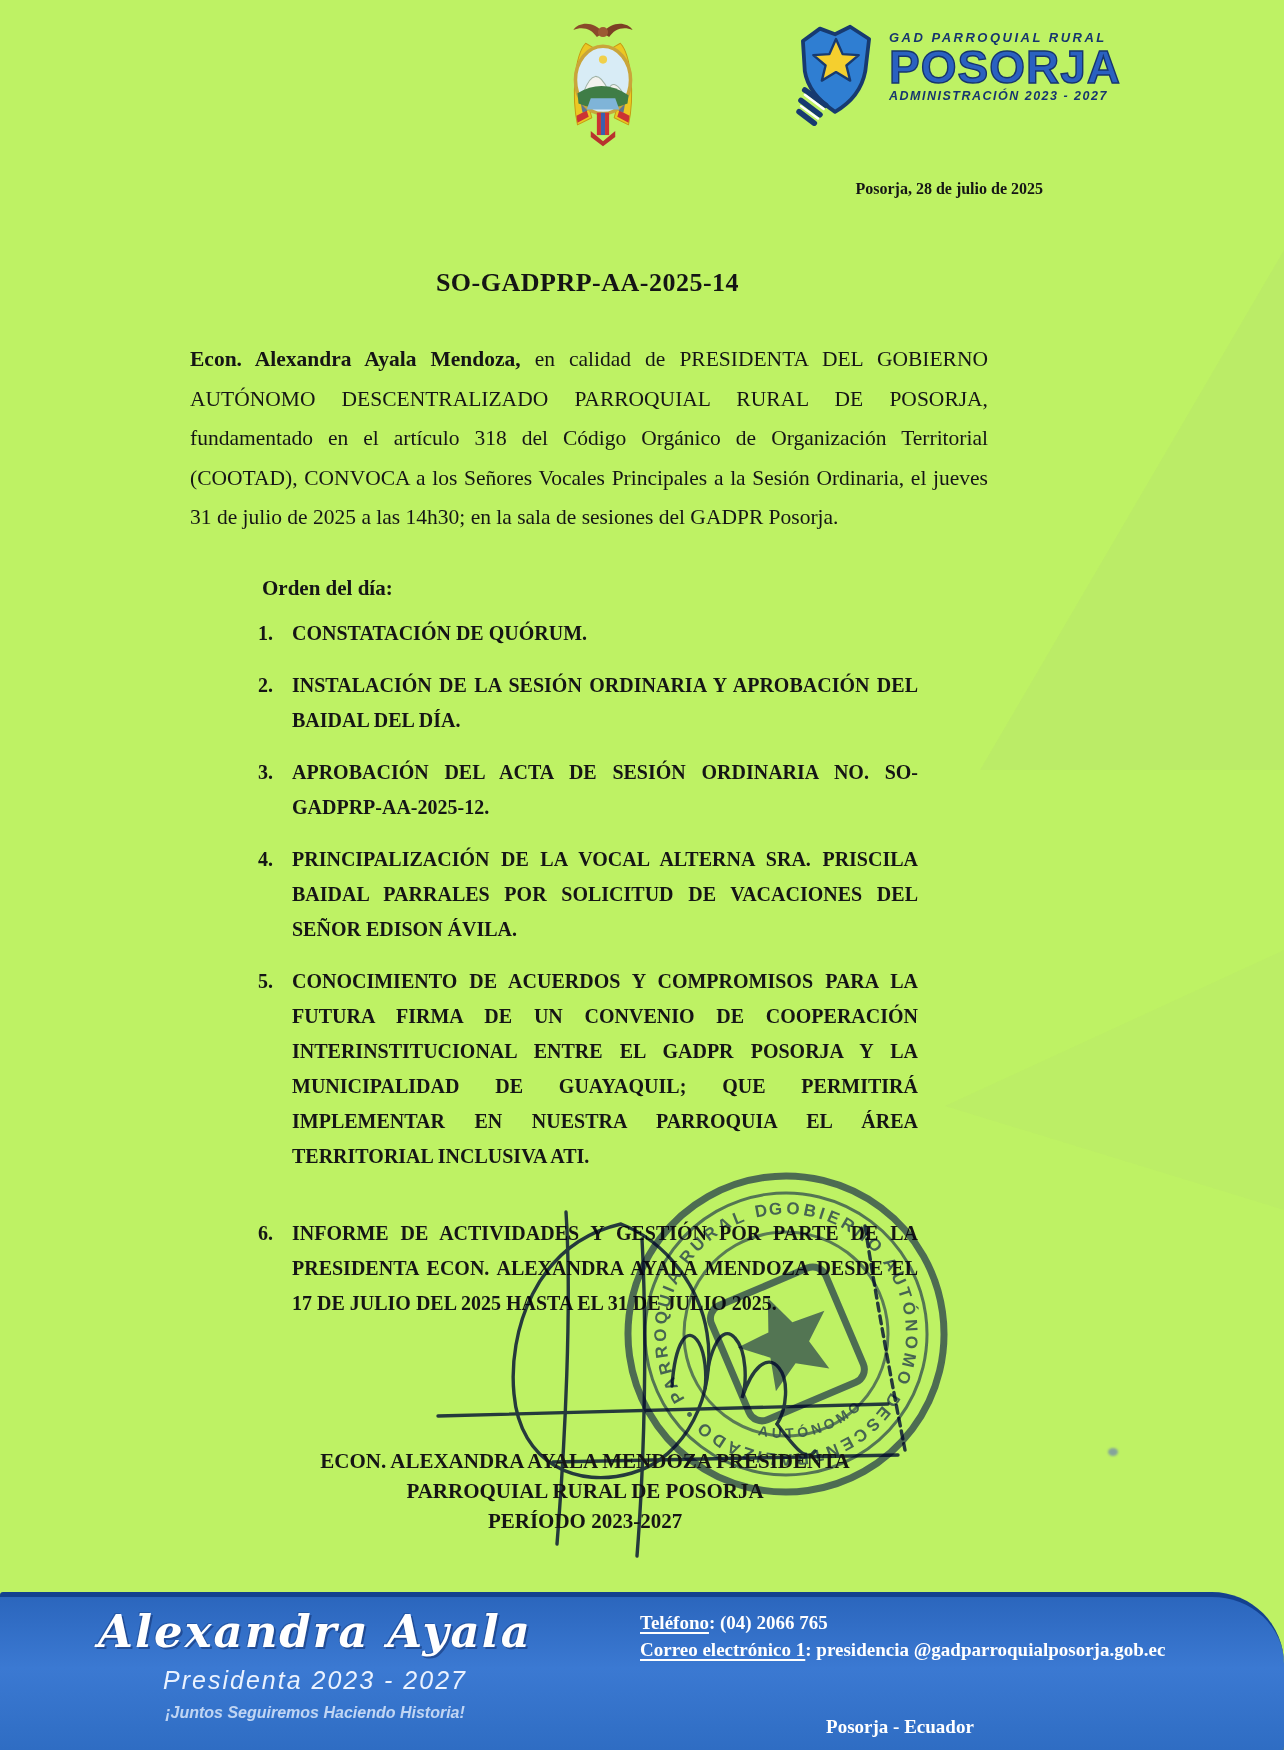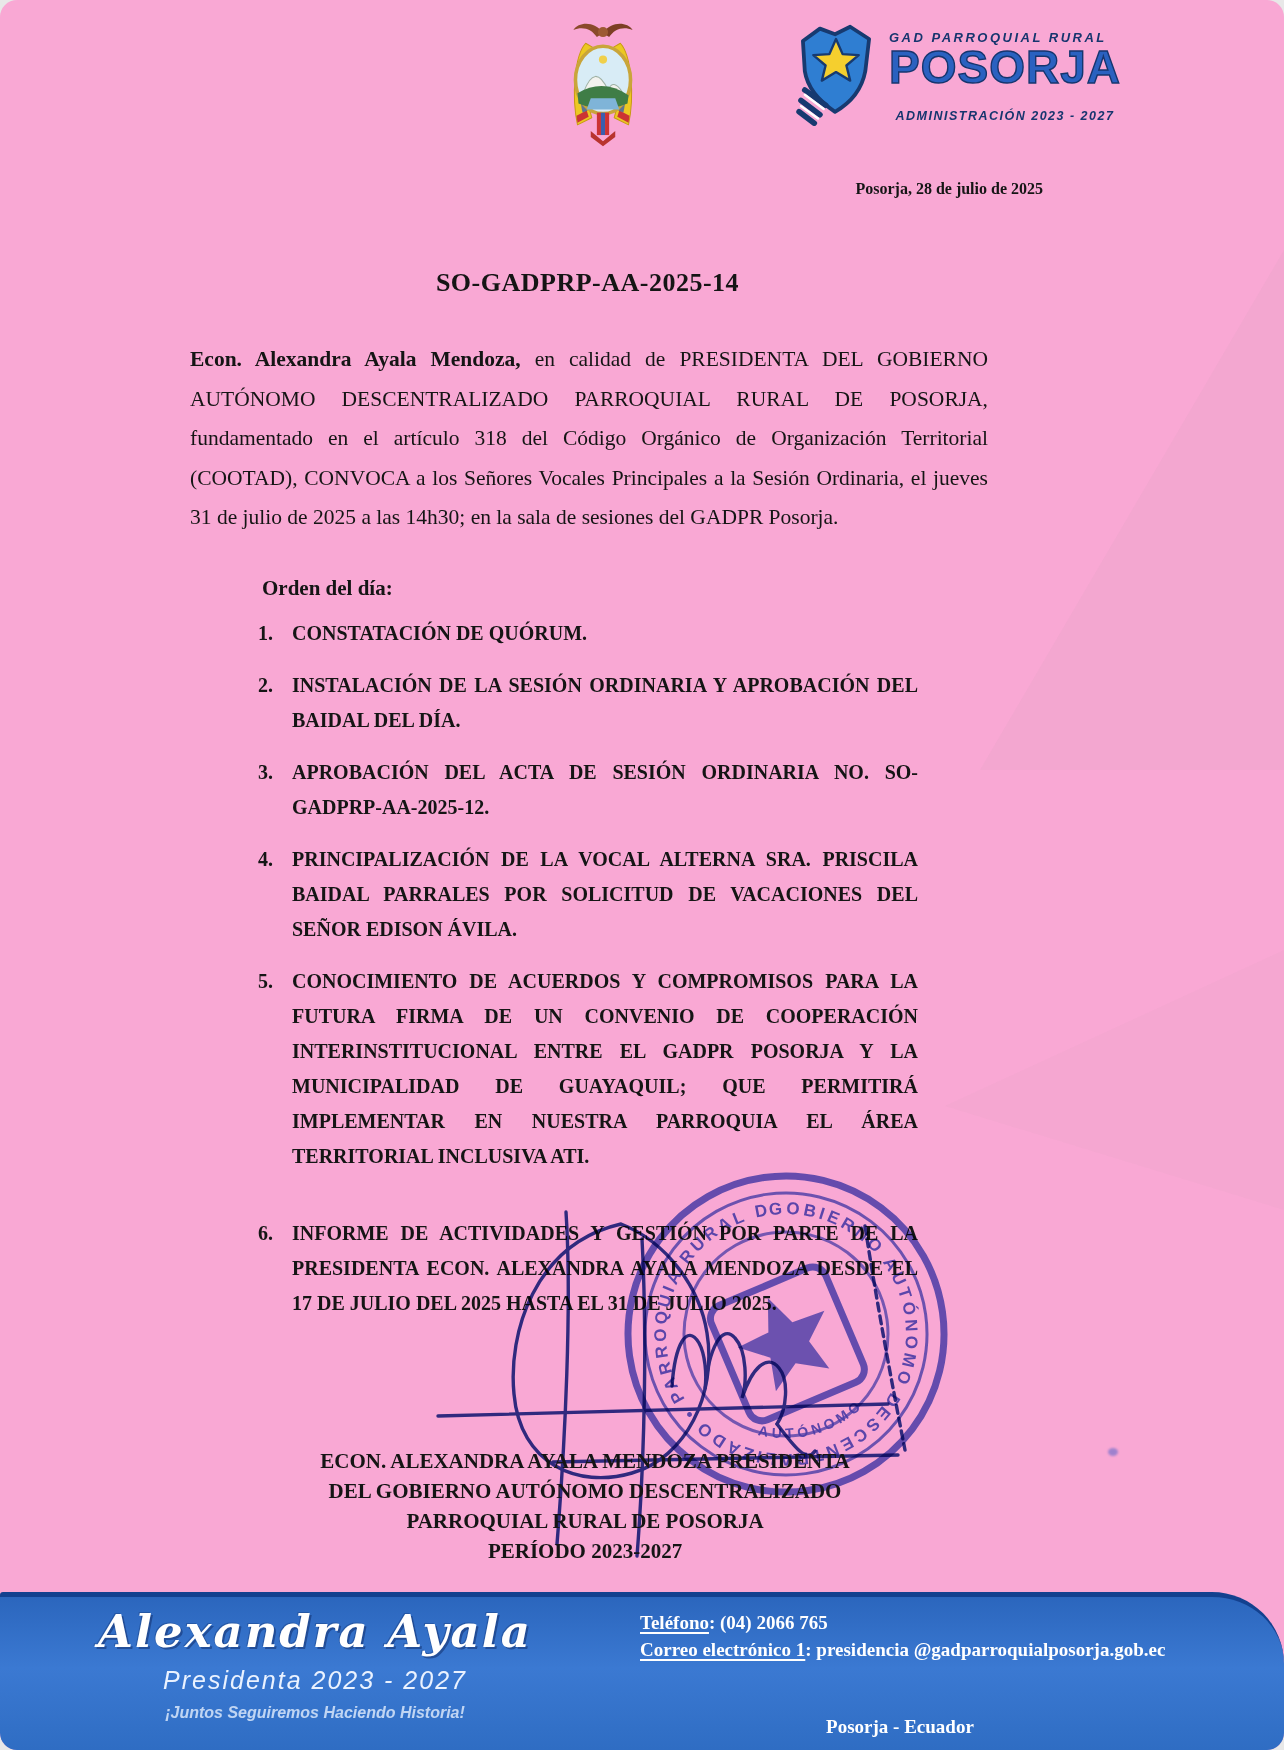--- a/index.html
+++ b/index.html
@@ -1,36 +1,36 @@
 <!DOCTYPE html>
 <html><head>
 <meta charset="utf-8">
 <style>
   html,body{margin:0;padding:0;background:#e8e8e8;}
   .page{
     position:relative;width:1284px;height:1750px;margin:0 auto;
-    background:#f9a8d4;overflow:hidden;
-    font-family:"Liberation Serif", serif;color:#151515;border-radius:17px;
+    background:#bef264;overflow:hidden;
+    font-family:"Liberation Serif", serif;color:#151515;
   }
   
   .scan-shade{position:absolute;background:#9a9a9a;opacity:.06;pointer-events:none;}
   .shade1{left:980px;top:250px;width:304px;height:520px;clip-path:polygon(100% 0,100% 100%,0 100%);}
   .shade2{left:860px;top:950px;width:424px;height:260px;clip-path:polygon(100% 0,100% 100%,20% 60%);opacity:.04;}
   .ink-dot{position:absolute;left:1108px;top:1448px;width:10px;height:8px;border-radius:50%;
     background:#5563c8;opacity:.55;filter:blur(1px);}
 
   
   .coat{position:absolute;left:552px;top:16px;width:102px;height:132px;}
   .logo{position:absolute;left:793px;top:22px;display:flex;align-items:flex-start;gap:10px;}
   .logo-shield{width:86px;height:104px;flex:0 0 auto;}
   .logo-text{font-family:"Liberation Sans", sans-serif;padding-top:8px;}
   .logo-org{font-size:13px;font-weight:bold;font-style:italic;letter-spacing:2.5px;color:#16356e;}
   .logo-name{font-size:46px;line-height:44px;font-weight:bold;letter-spacing:1px;color:#2a61c0;
     -webkit-text-stroke:1.4px #16356e;}
-  .logo-admin{font-size:12.5px;font-weight:bold;font-style:italic;letter-spacing:1.5px;color:#16356e;margin-top:20px;text-align:center;}
+  .logo-admin{font-size:12.5px;font-weight:bold;font-style:italic;letter-spacing:1.5px;color:#16356e;margin-top:0;}
 
   .date-line{position:absolute;left:683px;top:180px;width:360px;font-size:16px;font-weight:bold;text-align:right;}
 
   .title-block{position:absolute;left:190px;top:266px;width:795px;text-align:center;
     font-weight:bold;font-size:26px;line-height:33px;letter-spacing:.5px;}
 
   .intro{position:absolute;left:190px;top:340px;width:798px;font-size:21.5px;line-height:39.5px;
     text-align:justify;margin:0;}
   .intro strong{font-weight:bold;}
 
@@ -196,21 +196,20 @@
       <path d="M256,204 C259,162 271,141 283,161 C289,172 291,192 289,207 C293,166 306,141 319,156 C331,169 331,201 326,216 C336,186 351,171 363,186 C373,198 371,227 361,242"></path>
       <path d="M361,242 C379,266 391,281 399,269"></path>
       <path d="M22,234 L472,222"></path>
       <path d="M137,280 L482,273"></path>
       <path d="M449,44 C461,122 476,202 489,268" stroke-dasharray="8 5"></path>
     </g>
   </svg>
 
   <div class="sig-block">
     <div>ECON. ALEXANDRA AYALA MENDOZA PRESIDENTA</div>
-    <div>DEL GOBIERNO AUTÓNOMO DESCENTRALIZADO</div>
     <div>PARROQUIAL RURAL DE POSORJA</div>
     <div>PERÍODO 2023-2027</div>
   </div>
 
   <div class="footer">
     <div class="foot-left">
       <div class="foot-name">Alexandra Ayala</div>
       <div class="foot-role">Presidenta 2023 - 2027</div>
       <div class="foot-slogan">¡Juntos Seguiremos Haciendo Historia!</div>
     </div>

